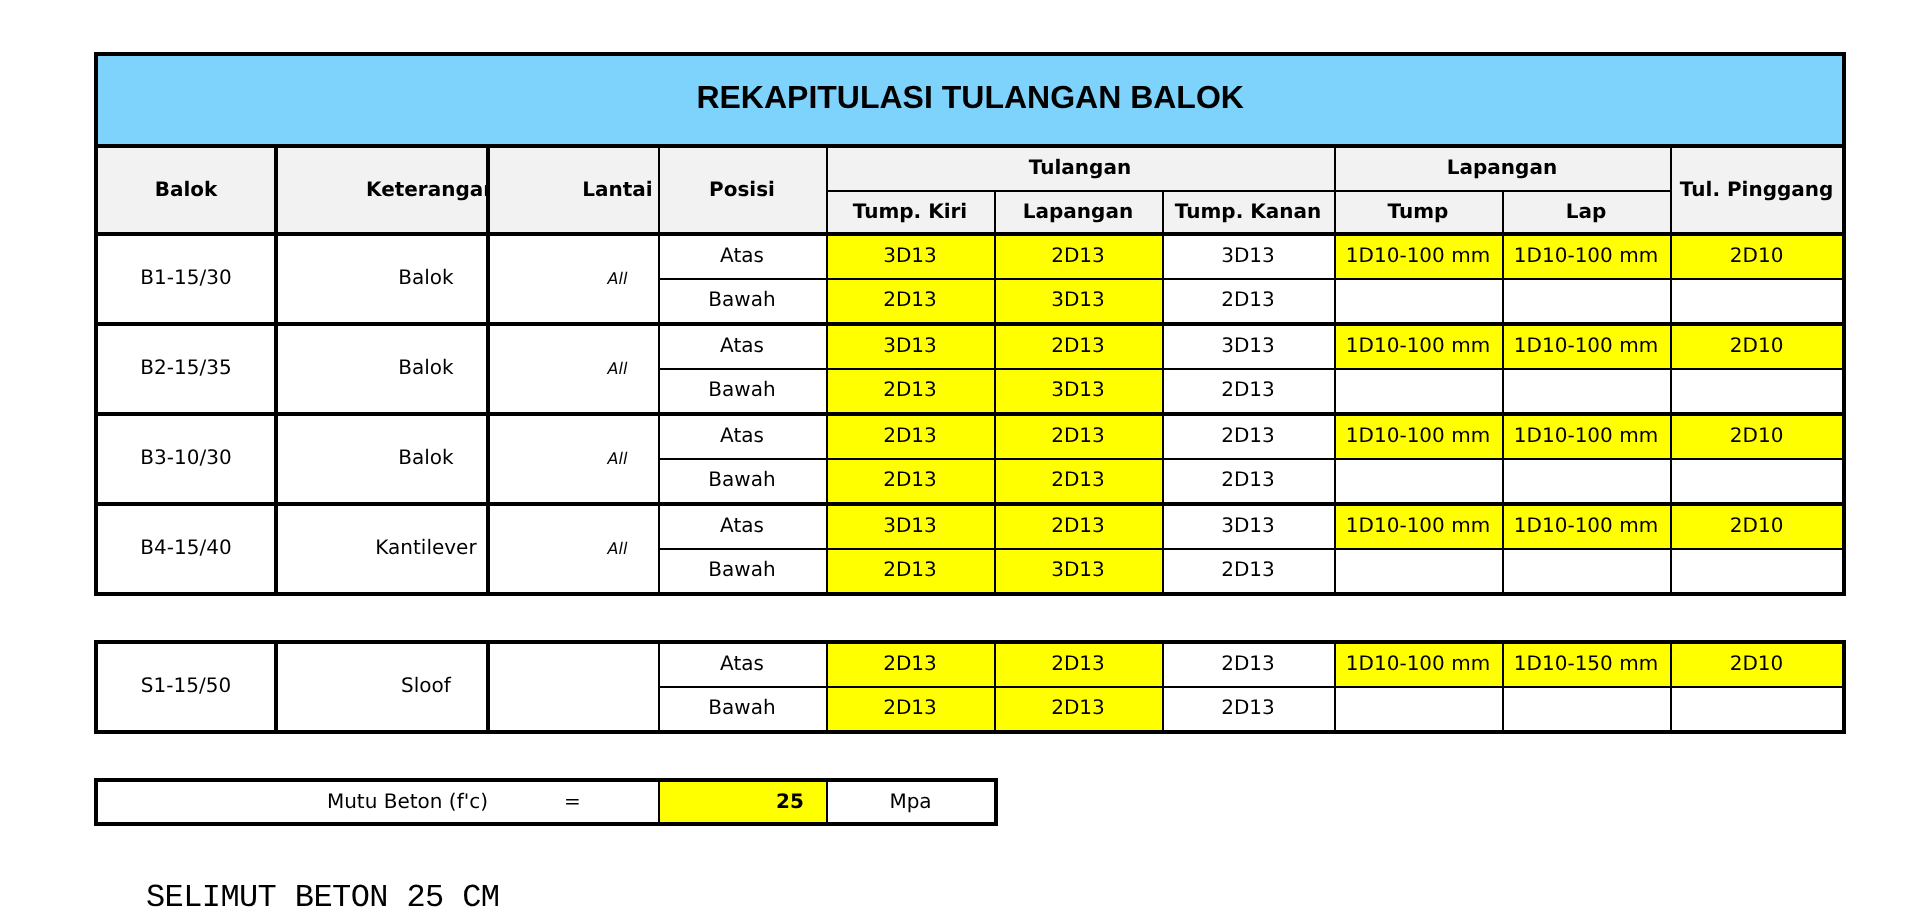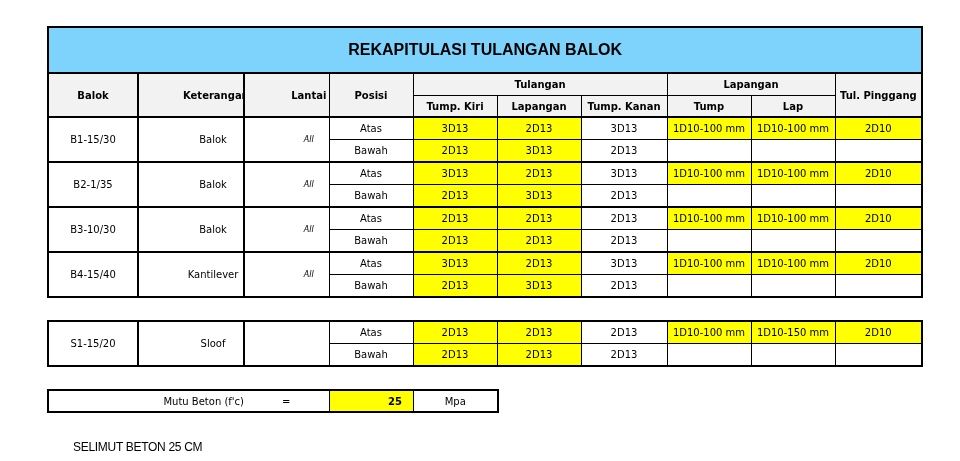--- a/index.html
+++ b/index.html
@@ -16,22 +16,22 @@
   .hdr-row2 td { height: 20px; }
   .drow td { height: 21px; }
   .y { background: #ffff00; }
   .thick-l { border-left: 2px solid #000; padding-left: 44px; }
   .thick-t td { border-top: 2px solid #000; }
   .italic { font-style: italic; font-size: 8px; }
   .sloof { left: 47px; top: 320px; width: 874px; border: 2px solid #000; }
   .sloof td { height: 21px; }
   .mutu { left: 47px; top: 389px; width: 450px; border: 2px solid #000; }
   .mutu td { height: 20px; font-size: 10px; }
-  .note { position: absolute; left: 73px; top: 440px; font-size: 12px;
-          font-family: Liberation Sans, sans-serif; letter-spacing: -0.3px; }
+  .note { position: absolute; left: 73px; top: 440px; font-size: 16px;
+          font-family: Liberation Mono, monospace; letter-spacing: -0.3px; }
 </style>
 </head>
 <body>
 
 <table class="main">
   <colgroup>
     <col style="width:90px">
       <col style="width:106px">
       <col style="width:85px">
       <col style="width:84px">
@@ -79,21 +79,21 @@
     <td>Bawah</td>
     <td class="y">2D13</td>
     <td class="y">3D13</td>
     <td>2D13</td>
     <td></td>
     <td></td>
     <td></td>
   </tr>
 
   <tr class="drow thick-t">
-    <td rowspan="2">B2-1/35</td>
+    <td rowspan="2">B2-15/35</td>
     <td rowspan="2" class="thick-l">Balok</td>
     <td rowspan="2" class="thick-l italic">All</td>
     <td>Atas</td>
     <td class="y">3D13</td>
     <td class="y">2D13</td>
     <td>3D13</td>
     <td class="y">1D10-100 mm</td>
     <td class="y">1D10-100 mm</td>
     <td class="y">2D10</td>
   </tr>
@@ -161,21 +161,21 @@
       <col style="width:84px">
     <col style="width:84px">
       <col style="width:84px">
       <col style="width:86px">
     <col style="width:84px">
       <col style="width:84px">
       <col style="width:87px">
   </colgroup>
   <tbody>
       <tr>
-    <td rowspan="2">S1-15/20</td>
+    <td rowspan="2">S1-15/50</td>
     <td rowspan="2" class="thick-l">Sloof</td>
     <td rowspan="2" class="thick-l"></td>
     <td>Atas</td>
     <td class="y">2D13</td>
     <td class="y">2D13</td>
     <td>2D13</td>
     <td class="y">1D10-100 mm</td>
     <td class="y">1D10-150 mm</td>
     <td class="y">2D10</td>
   </tr>

